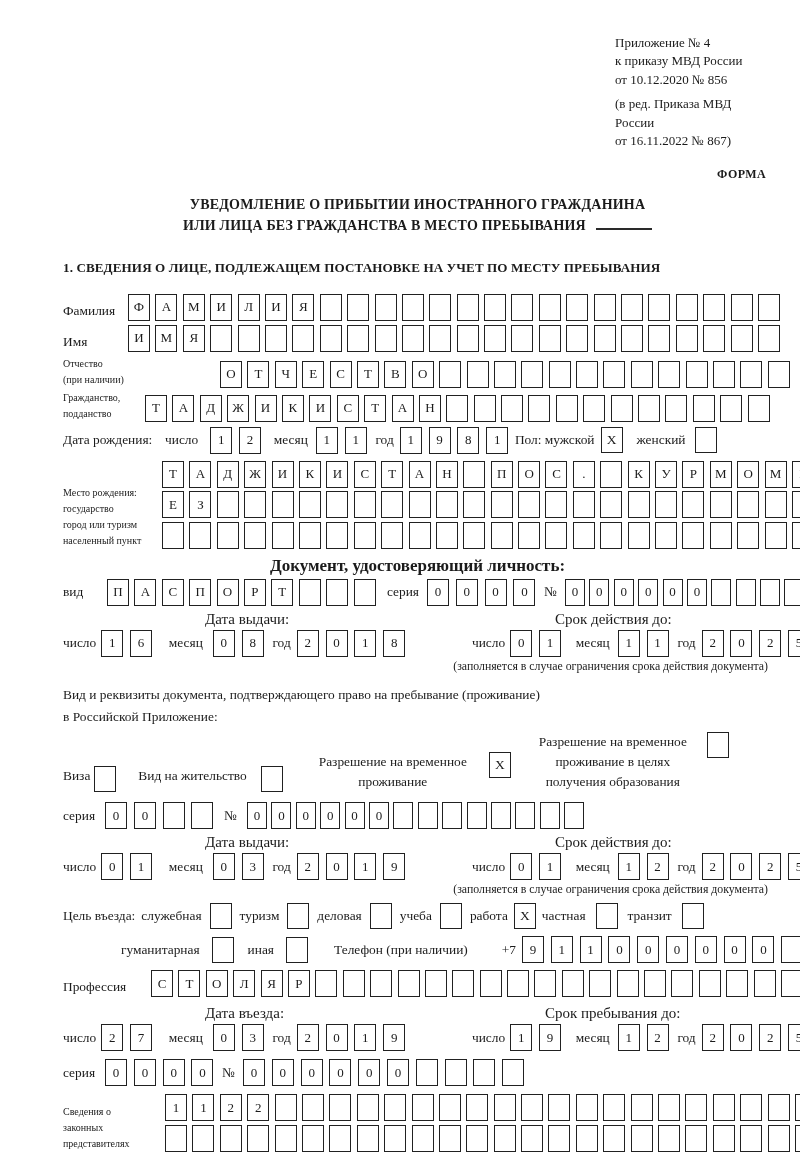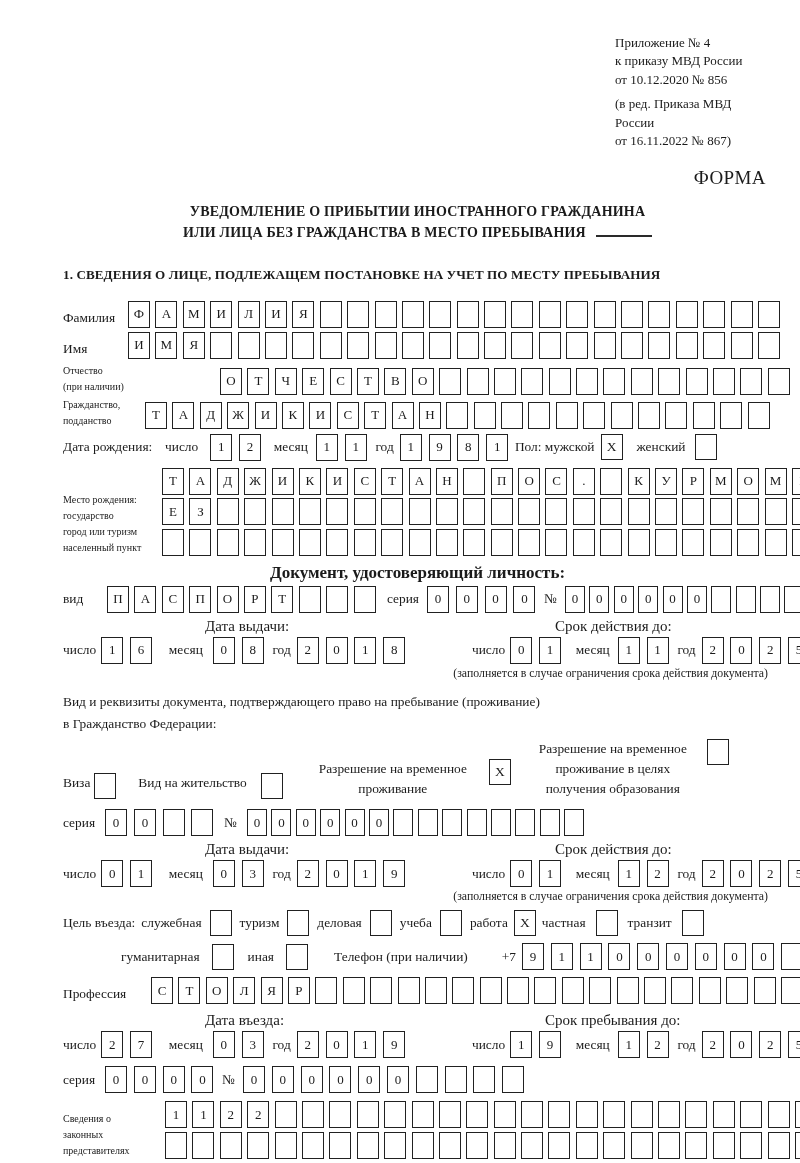--- a/index.html
+++ b/index.html
@@ -1,21 +1,21 @@
 <!DOCTYPE html>
 <html><head>
 <meta charset="utf-8">
 <style>
   html,body{margin:0;padding:0}
   body{width:800px;height:1163px;background:#ffffff;color:#1b1b1b;
        font-family:"Liberation Serif",serif;overflow:hidden}
   .page{padding:34px 28px 0 63px;position:relative}
   .ref{margin-left:552px;font-size:13px;line-height:1.42}
   .ref .gap{margin-top:6px}
-  .forma{text-align:right;padding-right:6px;font-weight:normal;font-size:19px;margin-top:16px;letter-spacing:.4px}
+  .forma{text-align:right;padding-right:6px;font-weight:bold;font-size:12px;margin-top:16px;letter-spacing:.4px}
   .title{text-align:center;font-weight:bold;font-size:14px;margin-top:12px;line-height:1.5;letter-spacing:.2px}
   .blank{display:inline-block;width:56px;border-bottom:2px solid #2a2a2a;margin-left:10px}
   .sect{font-weight:bold;font-size:13.1px;margin-top:24px;letter-spacing:.1px;white-space:nowrap}
   .row{display:flex;align-items:flex-end;margin-top:4px}
   .lbl{font-size:13.4px;line-height:1.5;flex:none}
   .lbl2{font-size:10px;line-height:1.6;flex:none}
   .cells{display:flex;flex:none;flex-wrap:nowrap}
   .cell{width:20px;height:25px;border:1.7px solid #212121;margin-right:5.4px;
         display:flex;align-items:center;justify-content:center;font-size:13px;flex:none;background:#fff}
   .sm .cell{width:18px;margin-right:4.4px}
@@ -367,21 +367,21 @@
         <span class="cell">0</span>
         <span class="cell">2</span>
         <span class="cell">5</span>
       </span>
   </div>
 
   <div class="fn">(заполняется в случае ограничения срока действия документа)</div>
 
   <div class="intro">
     <div>Вид и реквизиты документа, подтверждающего право на пребывание (проживание)</div>
-    <div>в Гражданство Федерации:</div>
+    <div>в Российской Приложение:</div>
   </div>
 
   <div class="row" style="margin-top:4px">
     <span class="opt">
       <span class="txt">Виза</span>
       <span class="cb" style="margin-left:4px"></span>
     </span>
     <span class="opt" style="margin-left:22px">
       <span class="txt">Вид на жительство</span>
       <span class="cb" style="margin-left:14px"></span>

